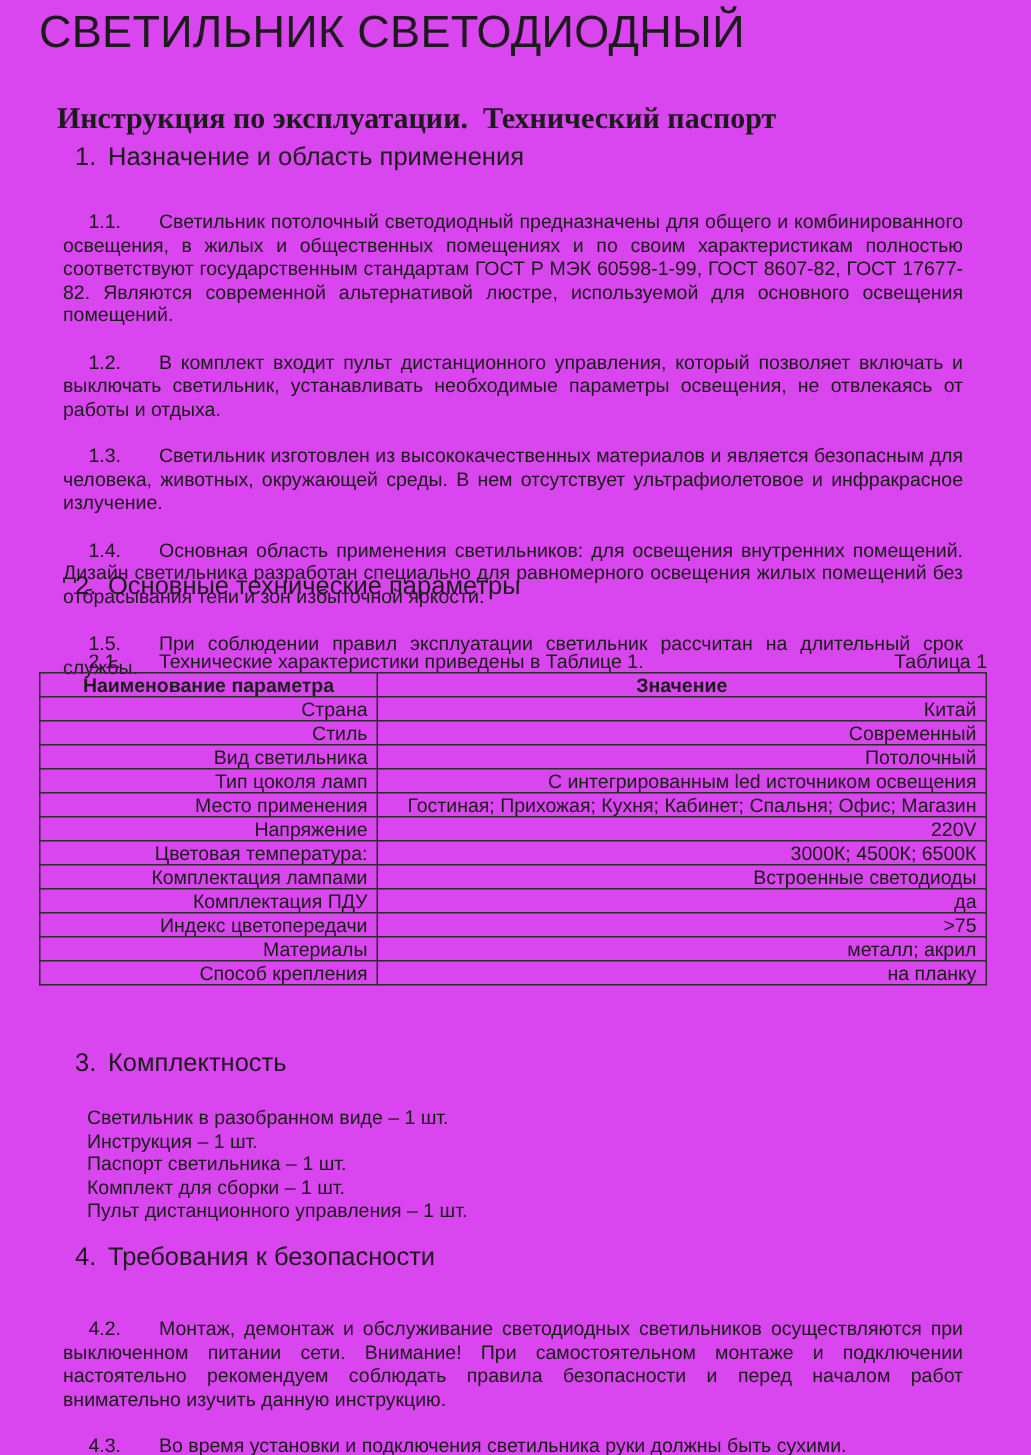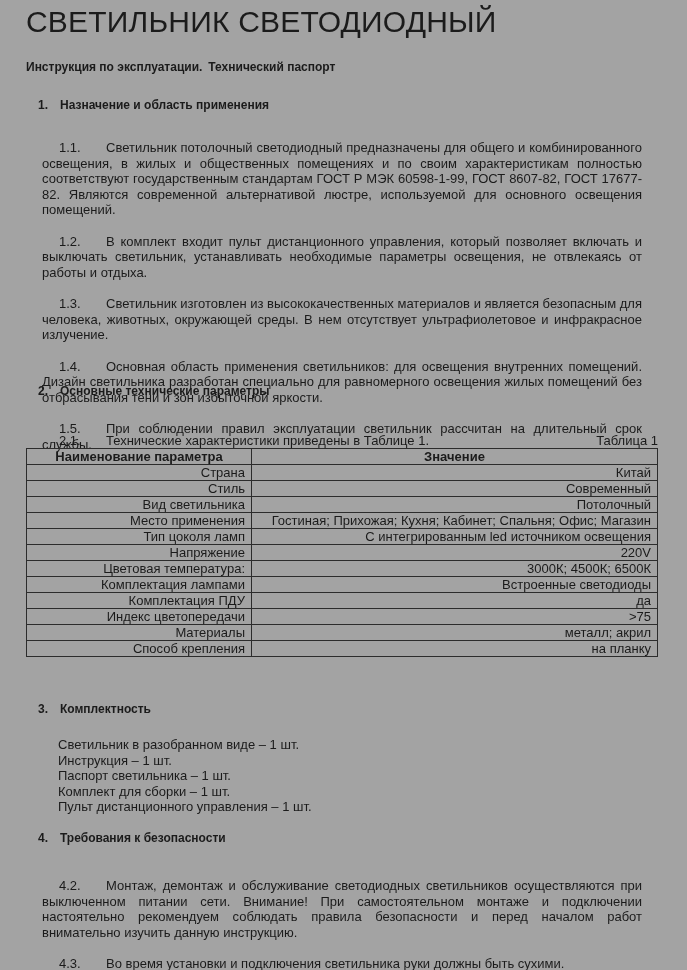--- a/index.html
+++ b/index.html
@@ -1,24 +1,24 @@
 <!DOCTYPE html>
 <html><head>
 <meta charset="utf-8">
 <style>
   html,body { margin:0; padding:0; background:#ffffff; }
   .page {
     position:relative; width:687px; height:970px; margin:0 auto;
-    background:#a3a3a3; color:#1b1b1b; overflow:hidden;
+    background:#d946ef; color:#1b1b1b; overflow:hidden;
     font-family:"Liberation Sans","DejaVu Sans",sans-serif;
   }
   .block { position:absolute; left:26px; width:632px; }
   .doc-title { margin:0; font-size:30px; font-weight:400; line-height:34px; letter-spacing:.2px; }
-  .doc-subtitle { margin:0; font-size:12px; font-weight:700; line-height:20px; }
-  .sec-head { margin:0 0 0 12px; font-size:12px; font-weight:700; line-height:20px; }
+  .doc-subtitle { margin:12px; font-size:20px; font-weight:700; line-height:20px;font-family:Liberation Serif, serif; }
+  .sec-head { margin:0 0 0 24px; font-size:17px; font-weight:400; line-height:20px; }
   .sec-head .num { display:inline-block; min-width:22px; }
   .para { margin:16px; font-size:13px; line-height:15.5px; text-align:justify; }
   .pnum { display:inline-block; margin-left:17px; min-width:47px; }
   .kit-list { margin:0 0 0 32px; padding:0; list-style:none; font-size:13px; line-height:15.5px; }
   .tbl-caption { margin:0; font-size:13px; line-height:15px; text-align:right; }
   table.spec { border-collapse:collapse; width:632px; font-size:13px; table-layout:fixed; }
   .spec th, .spec td {
     border:1px solid #2c2c2c; padding:1px 6px; line-height:13px;
     overflow:hidden; white-space:nowrap;
   }
@@ -69,26 +69,26 @@
         </tr>
     <tr>
           <td>Стиль</td>
           <td>Современный</td>
         </tr>
     <tr>
           <td>Вид светильника</td>
           <td>Потолочный</td>
         </tr>
     <tr>
+          <td>Тип цоколя ламп</td>
+          <td>С интегрированным led источником освещения</td>
+        </tr>
+    <tr>
           <td>Место применения</td>
           <td>Гостиная; Прихожая; Кухня; Кабинет; Спальня; Офис; Магазин</td>
-        </tr>
-    <tr>
-          <td>Тип цоколя ламп</td>
-          <td>С интегрированным led источником освещения</td>
         </tr>
     <tr>
           <td>Напряжение</td>
           <td>220V</td>
         </tr>
     <tr>
           <td>Цветовая температура:</td>
           <td>3000К; 4500К; 6500К</td>
         </tr>
     <tr>

